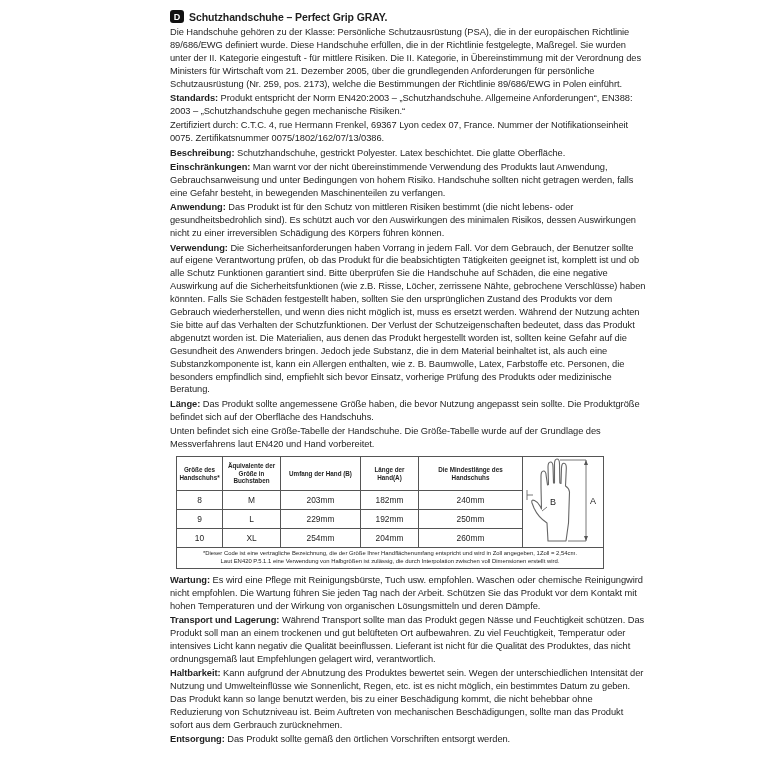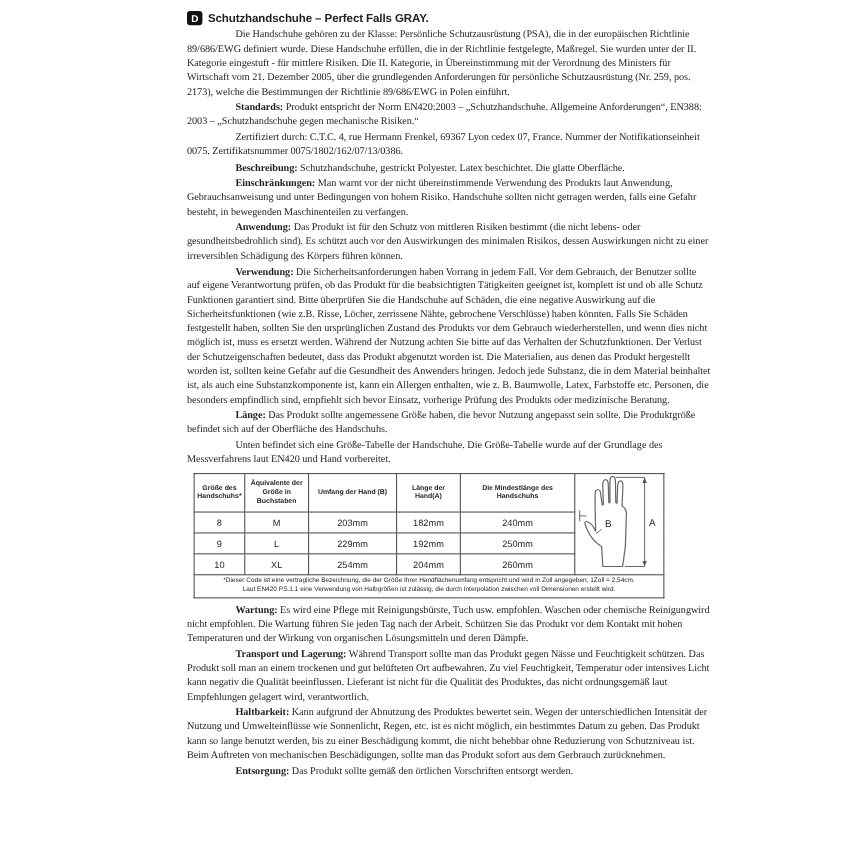--- a/index.html
+++ b/index.html
@@ -9,40 +9,40 @@
     -webkit-font-smoothing:antialiased;
   }
   .doc{position:absolute;left:170px;top:10px;width:476px;}
   .title-row{display:flex;align-items:center;gap:5px;margin-bottom:3px;}
   .lang-badge{
     width:14px;height:13px;background:#111;color:#fff;border-radius:3px;
     font-weight:bold;font-size:9px;display:flex;align-items:center;justify-content:center;
     flex:0 0 auto;
   }
   .doc-title{font-weight:bold;font-size:10.5px;letter-spacing:-0.1px;}
-  p.para{margin:1.5px 0;font-size:9.3px;line-height:12.9px;letter-spacing:-0.05px;font-family:Liberation Serif, serif;}
-  p.para b{font-weight:bold;margin-left:44px;}
+  p.para{margin:1.5px 0;font-size:9.3px;line-height:12.9px;letter-spacing:-0.05px;}
+  p.para b{font-weight:bold;}
   
   table.size-table{border-collapse:collapse;margin:5px 0 5px 6px;table-layout:fixed;}
   .size-table th,.size-table td{border:1px solid #555;text-align:center;vertical-align:middle;padding:0;}
   .size-table th{font-size:6.3px;line-height:1.25;font-weight:bold;padding:2px 1px;}
   .size-table td.cell{font-size:8.4px;height:18px;}
   .size-table td.hand-cell{width:80px;background:#fff;}
   .size-table td.foot{font-size:5.9px;line-height:1.35;padding:2px 3px;text-align:center;font-weight:normal;}
   .c1{width:46px}.c2{width:58px}.c3{width:80px}.c4{width:58px}.c5{width:104px}.c6{width:80px}
   svg text{font-family:"Liberation Sans", sans-serif;}
 </style>
 </head>
 <body>
 
 <div class="doc">
 
   <div class="title-row">
     <span class="lang-badge">D</span>
-    <span class="doc-title">Schutzhandschuhe – Perfect Falls GRAY.</span>
+    <span class="doc-title">Schutzhandschuhe – Perfect Grip GRAY.</span>
   </div>
 
   <p class="para"><b></b> <span>Die Handschuhe gehören zu der Klasse: Persönliche Schutzausrüstung (PSA), die in der europäischen Richtlinie 89/686/EWG definiert wurde. Diese Handschuhe erfüllen, die in der Richtlinie festgelegte, Maßregel. Sie wurden unter der II. Kategorie eingestuft - für mittlere Risiken. Die II. Kategorie, in Übereinstimmung mit der Verordnung des Ministers für Wirtschaft vom 21. Dezember 2005, über die grundlegenden Anforderungen für persönliche Schutzausrüstung (Nr. 259, pos. 2173), welche die Bestimmungen der Richtlinie 89/686/EWG in Polen einführt.</span></p>
   <p class="para"><b>Standards:</b> <span>Produkt entspricht der Norm EN420:2003 – „Schutzhandschuhe. Allgemeine Anforderungen“, EN388: 2003 – „Schutzhandschuhe gegen mechanische Risiken.“</span></p>
   <p class="para"><b></b> <span>Zertifiziert durch: C.T.C. 4, rue Hermann Frenkel, 69367 Lyon cedex 07, France. Nummer der Notifikationseinheit 0075. Zertifikatsnummer 0075/1802/162/07/13/0386.</span></p>
   <p class="para"><b>Beschreibung:</b> <span>Schutzhandschuhe, gestrickt Polyester. Latex beschichtet. Die glatte Oberfläche.</span></p>
   <p class="para"><b>Einschränkungen:</b> <span>Man warnt vor der nicht übereinstimmende Verwendung des Produkts laut Anwendung, Gebrauchsanweisung und unter Bedingungen von hohem Risiko. Handschuhe sollten nicht getragen werden, falls eine Gefahr besteht, in bewegenden Maschinenteilen zu verfangen.</span></p>
   <p class="para"><b>Anwendung:</b> <span>Das Produkt ist für den Schutz von mittleren Risiken bestimmt (die nicht lebens- oder gesundheitsbedrohlich sind). Es schützt auch vor den Auswirkungen des minimalen Risikos, dessen Auswirkungen nicht zu einer irreversiblen Schädigung des Körpers führen können.</span></p>
   <p class="para"><b>Verwendung:</b> <span>Die Sicherheitsanforderungen haben Vorrang in jedem Fall. Vor dem Gebrauch, der Benutzer sollte auf eigene Verantwortung prüfen, ob das Produkt für die beabsichtigten Tätigkeiten geeignet ist, komplett ist und ob alle Schutz Funktionen garantiert sind. Bitte überprüfen Sie die Handschuhe auf Schäden, die eine negative Auswirkung auf die Sicherheitsfunktionen (wie z.B. Risse, Löcher, zerrissene Nähte, gebrochene Verschlüsse) haben könnten. Falls Sie Schäden festgestellt haben, sollten Sie den ursprünglichen Zustand des Produkts vor dem Gebrauch wiederherstellen, und wenn dies nicht möglich ist, muss es ersetzt werden. Während der Nutzung achten Sie bitte auf das Verhalten der Schutzfunktionen. Der Verlust der Schutzeigenschaften bedeutet, dass das Produkt abgenutzt worden ist. Die Materialien, aus denen das Produkt hergestellt worden ist, sollten keine Gefahr auf die Gesundheit des Anwenders bringen. Jedoch jede Substanz, die in dem Material beinhaltet ist, als auch eine Substanzkomponente ist, kann ein Allergen enthalten, wie z. B. Baumwolle, Latex, Farbstoffe etc. Personen, die besonders empfindlich sind, empfiehlt sich bevor Einsatz, vorherige Prüfung des Produkts oder medizinische Beratung.</span></p>
   <p class="para"><b>Länge:</b> <span>Das Produkt sollte angemessene Größe haben, die bevor Nutzung angepasst sein sollte. Die Produktgröße befindet sich auf der Oberfläche des Handschuhs.</span></p>

